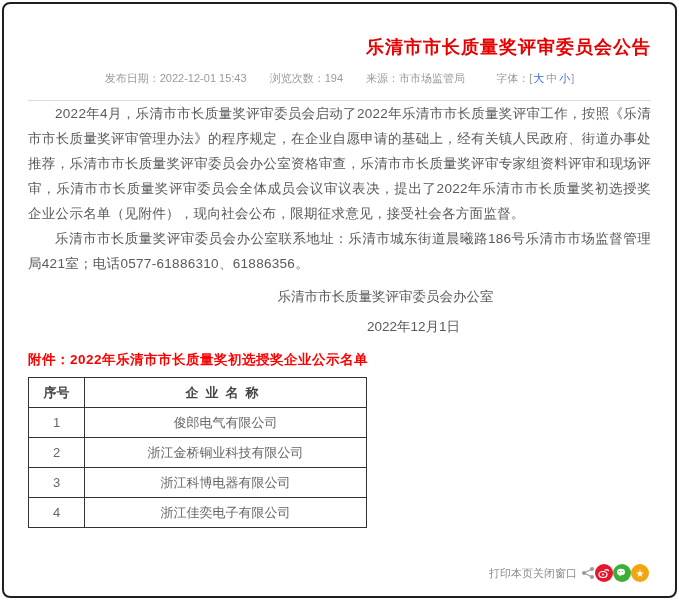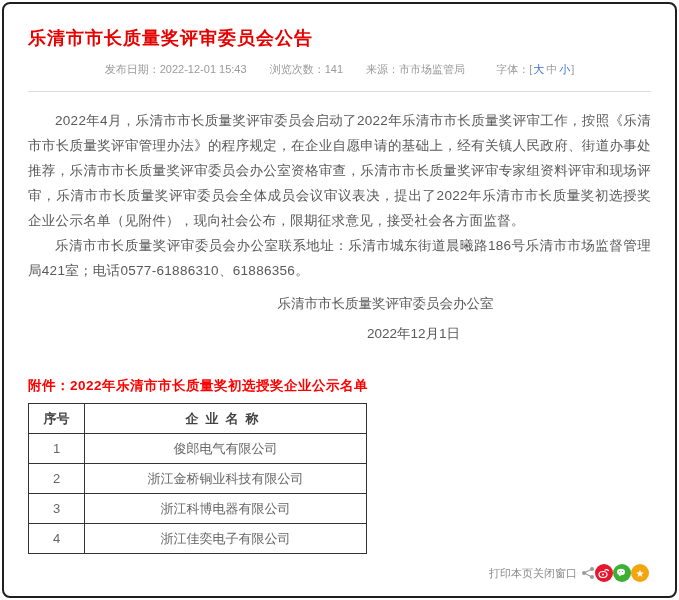--- a/index.html
+++ b/index.html
@@ -7,46 +7,46 @@
   body { font-family: "Liberation Sans", "DejaVu Sans", sans-serif; }
 
   .frame {
     width: 675px; height: 596px; margin: 2px;
     border: 2px solid #1f1f1f; border-radius: 8px;
     background: #fff; padding: 16px 24px 10px 24px;
     position: relative; overflow: hidden;
   }
 
   .doc-title {
-    text-align: left; color: #e60000; font-size: 18px;
-    font-weight: bold; letter-spacing: 1px; margin-top: 6px;
+    text-align: right; color: #e60000; font-size: 18px;
+    font-weight: bold; letter-spacing: 1px; margin-top: 15px;
   }
 
   .meta-bar {
     margin-top: 12px; padding-bottom: 14px;
     border-bottom: 1px solid #dcdcdc;
     text-align: center; font-size: 11px; color: #9a9a9a;
     white-space: nowrap;
   }
   .meta-bar .meta-item { margin: 0 10px; }
   .meta-bar .font-links { margin-left: 18px; }
   .font-link { text-decoration: none; margin: 0 1px; cursor: pointer; }
   .font-large { color: #3b6fd4; }
   .font-medium { color: #9a9a9a; }
   .font-small { color: #3b6fd4; }
 
-  .body-text { margin-top: 16px; color: #595959; font-size: 13.5px; line-height: 25px; }
+  .body-text { color: #595959; font-size: 13.5px; line-height: 25px; }
   .body-text p { text-indent: 2em; text-align: justify; letter-spacing: 0.3px; }
 
   .signature-block { margin-top: 6px; color: #595959; font-size: 13.5px; line-height: 30px; }
   .signature-line { text-align: center; transform: translateX(46px); }
   .date-line { text-align: center; transform: translateX(74px); }
 
   .attachment-heading {
-    margin-top: 28px; color: #ff0000; font-weight: bold;
+    margin-top: 9px; color: #ff0000; font-weight: bold;
     font-size: 13.5px; letter-spacing: 0.5px;
   }
 
   table.company-table {
     margin-top: 8px; border-collapse: collapse;
     font-size: 13px; color: #666; border-radius: 27px;
   }
   .company-table th, .company-table td {
     border: 1px solid #333; text-align: center; height: 30px;
     font-weight: normal; background: #fff;
@@ -74,21 +74,21 @@
 </style>
 </head>
 <body>
 
 <div class="frame">
 
   <h1 class="doc-title">乐清市市长质量奖评审委员会公告</h1>
 
   <div class="meta-bar">
     <span class="meta-item"><span>发布日期：</span><span>2022-12-01 15:43</span></span>
-    <span class="meta-item"><span>浏览次数：</span><span>141</span></span>
+    <span class="meta-item"><span>浏览次数：</span><span>194</span></span>
     <span class="meta-item"><span>来源：</span><span>市市场监管局</span></span>
     <span class="meta-item font-links">
       <span>字体：</span><span>[</span><a class="font-link font-large">大</a><a class="font-link font-medium">中</a><a class="font-link font-small">小</a><span>]</span>
     </span>
   </div>
 
   <div class="body-text">
     <p>2022年4月，乐清市市长质量奖评审委员会启动了2022年乐清市市长质量奖评审工作，按照《乐清市市长质量奖评审管理办法》的程序规定，在企业自愿申请的基础上，经有关镇人民政府、街道办事处推荐，乐清市市长质量奖评审委员会办公室资格审查，乐清市市长质量奖评审专家组资料评审和现场评审，乐清市市长质量奖评审委员会全体成员会议审议表决，提出了2022年乐清市市长质量奖初选授奖企业公示名单（见附件），现向社会公布，限期征求意见，接受社会各方面监督。</p>
     <p>乐清市市长质量奖评审委员会办公室联系地址：乐清市城东街道晨曦路186号乐清市市场监督管理局421室；电话0577-61886310、61886356。</p>
   </div>

